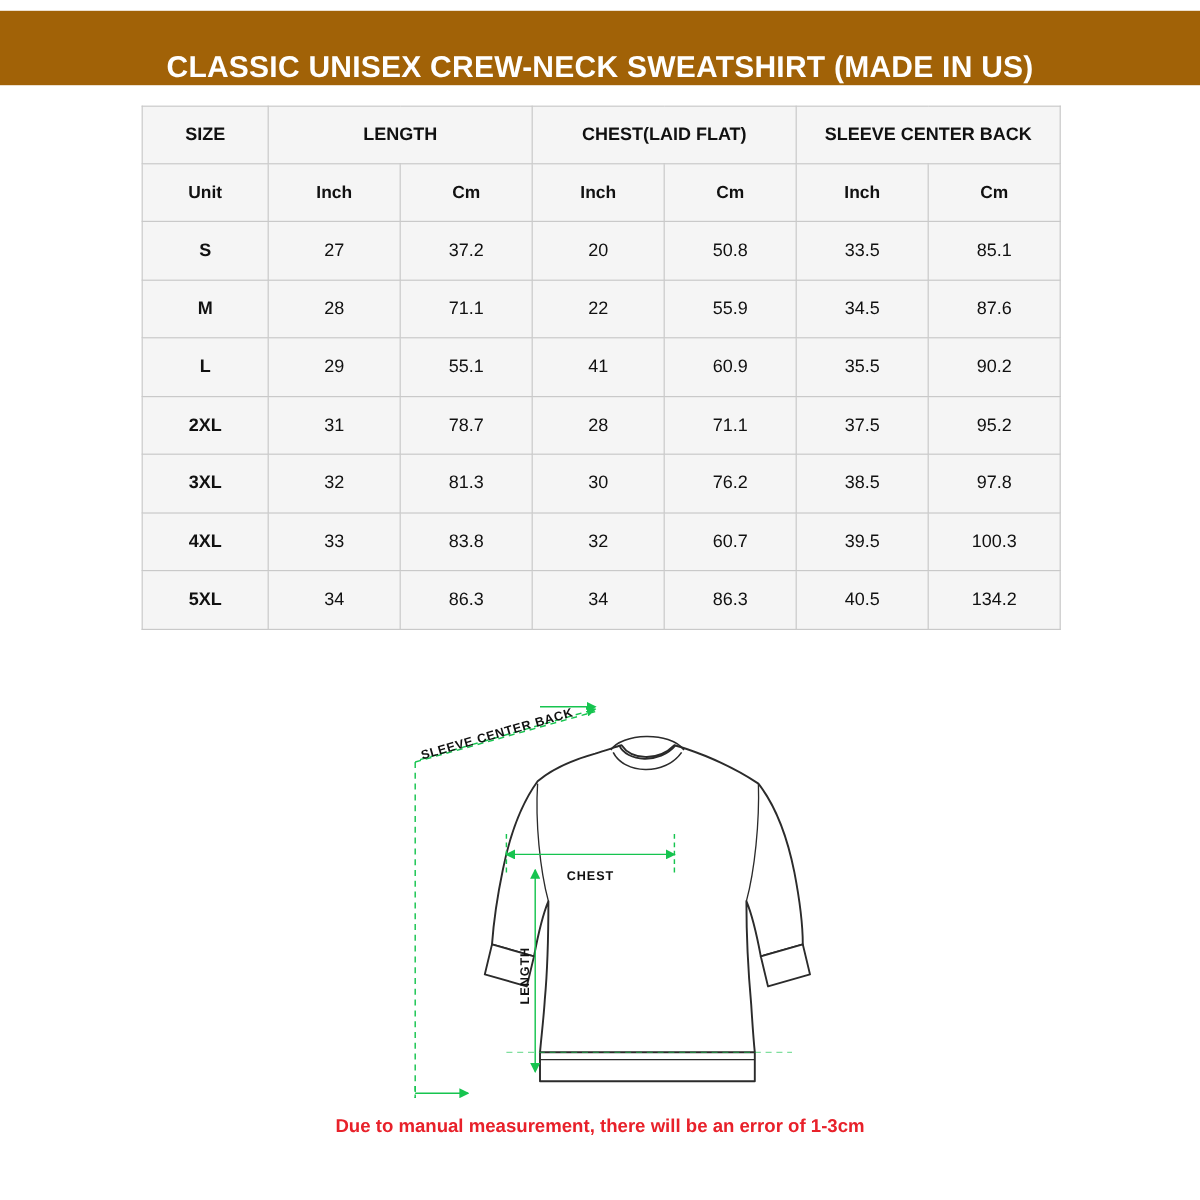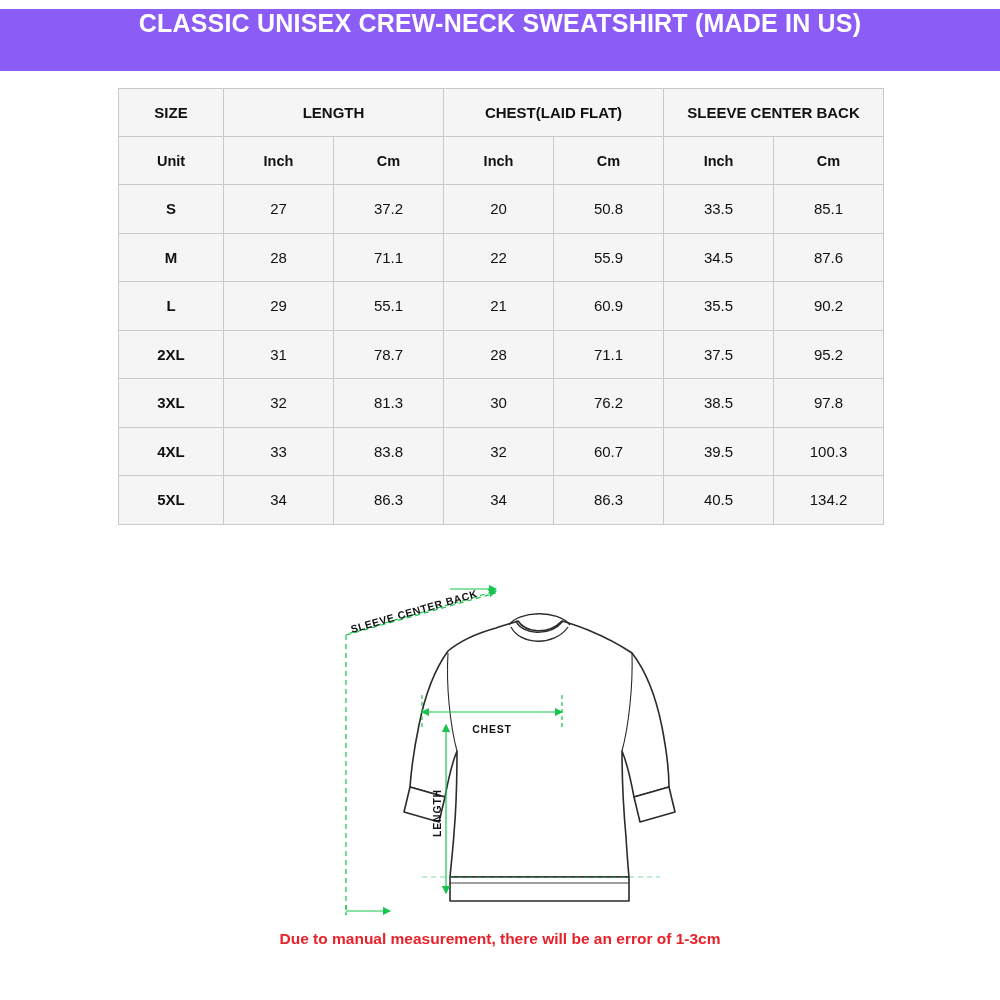--- a/index.html
+++ b/index.html
@@ -22,23 +22,23 @@
     box-sizing: border-box;
   }
 
   
   .header-band {
     position: absolute;
     left: 0;
     top: 9px;
     width: 1000px;
     height: 62px;
-    background: #8b5cf6;
+    background: #a16207;
     display: flex;
-    align-items: flex-start;
+    align-items: flex-end;
     justify-content: center;
   }
   .header-title {
     color: #ffffff;
     font-size: 25px;
     font-weight: bold;
     letter-spacing: 0.2px;
     text-align: center;
     font-family: "Liberation Sans", sans-serif;
   }
@@ -169,21 +169,21 @@
           <td>22</td>
           <td>55.9</td>
           <td>34.5</td>
           <td>87.6</td>
         </tr>
 
         <tr class="data-row">
           <td class="size-cell">L</td>
           <td>29</td>
           <td>55.1</td>
-          <td>21</td>
+          <td>41</td>
           <td>60.9</td>
           <td>35.5</td>
           <td>90.2</td>
         </tr>
 
 
         <tr class="data-row">
           <td class="size-cell">2XL</td>
           <td>31</td>
           <td>78.7</td>

